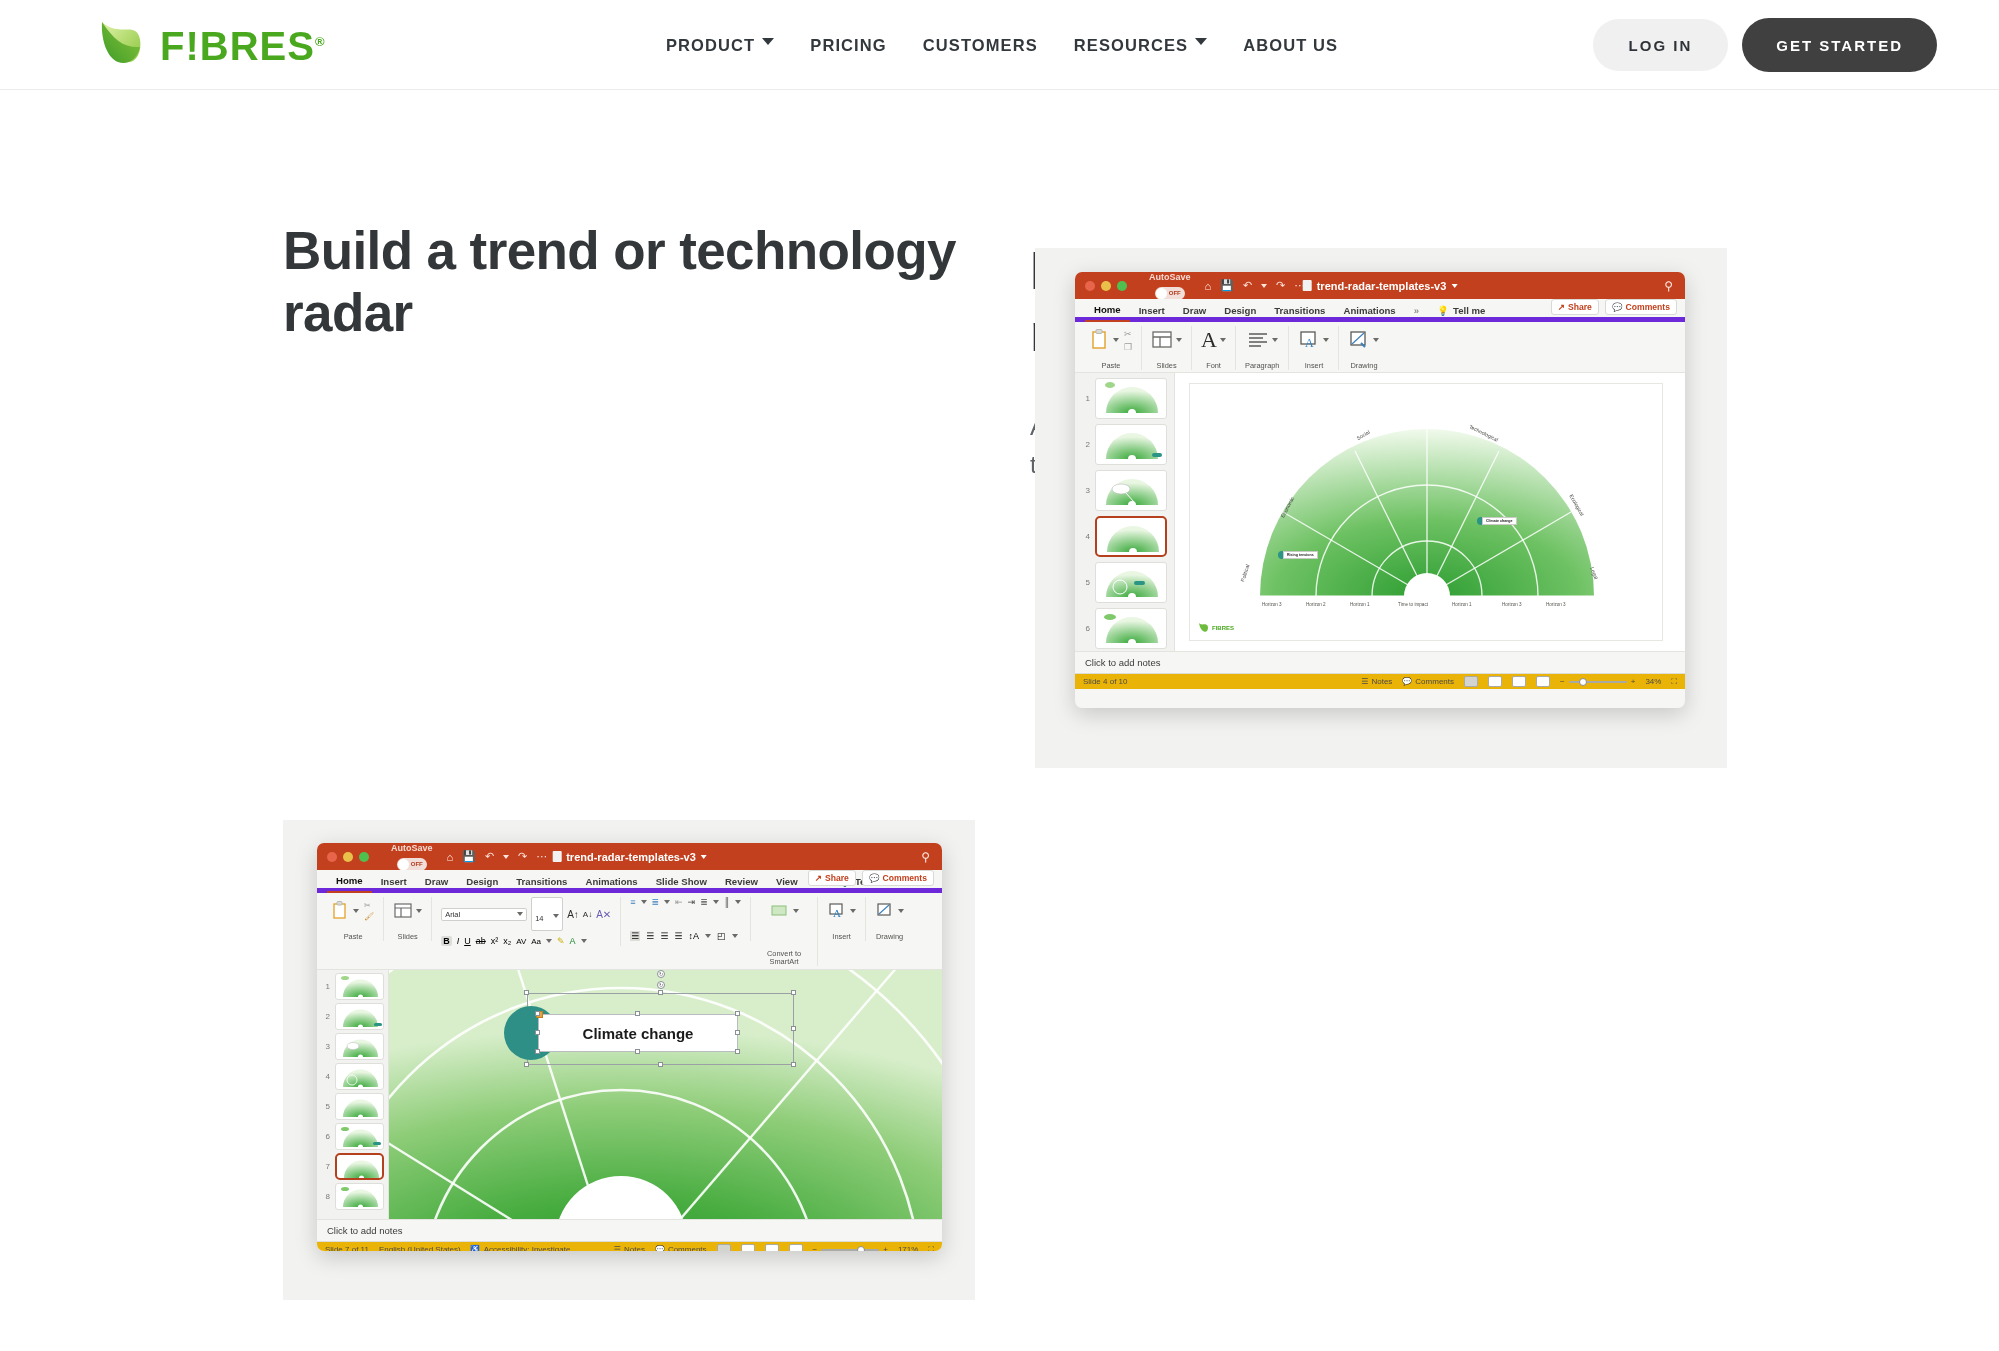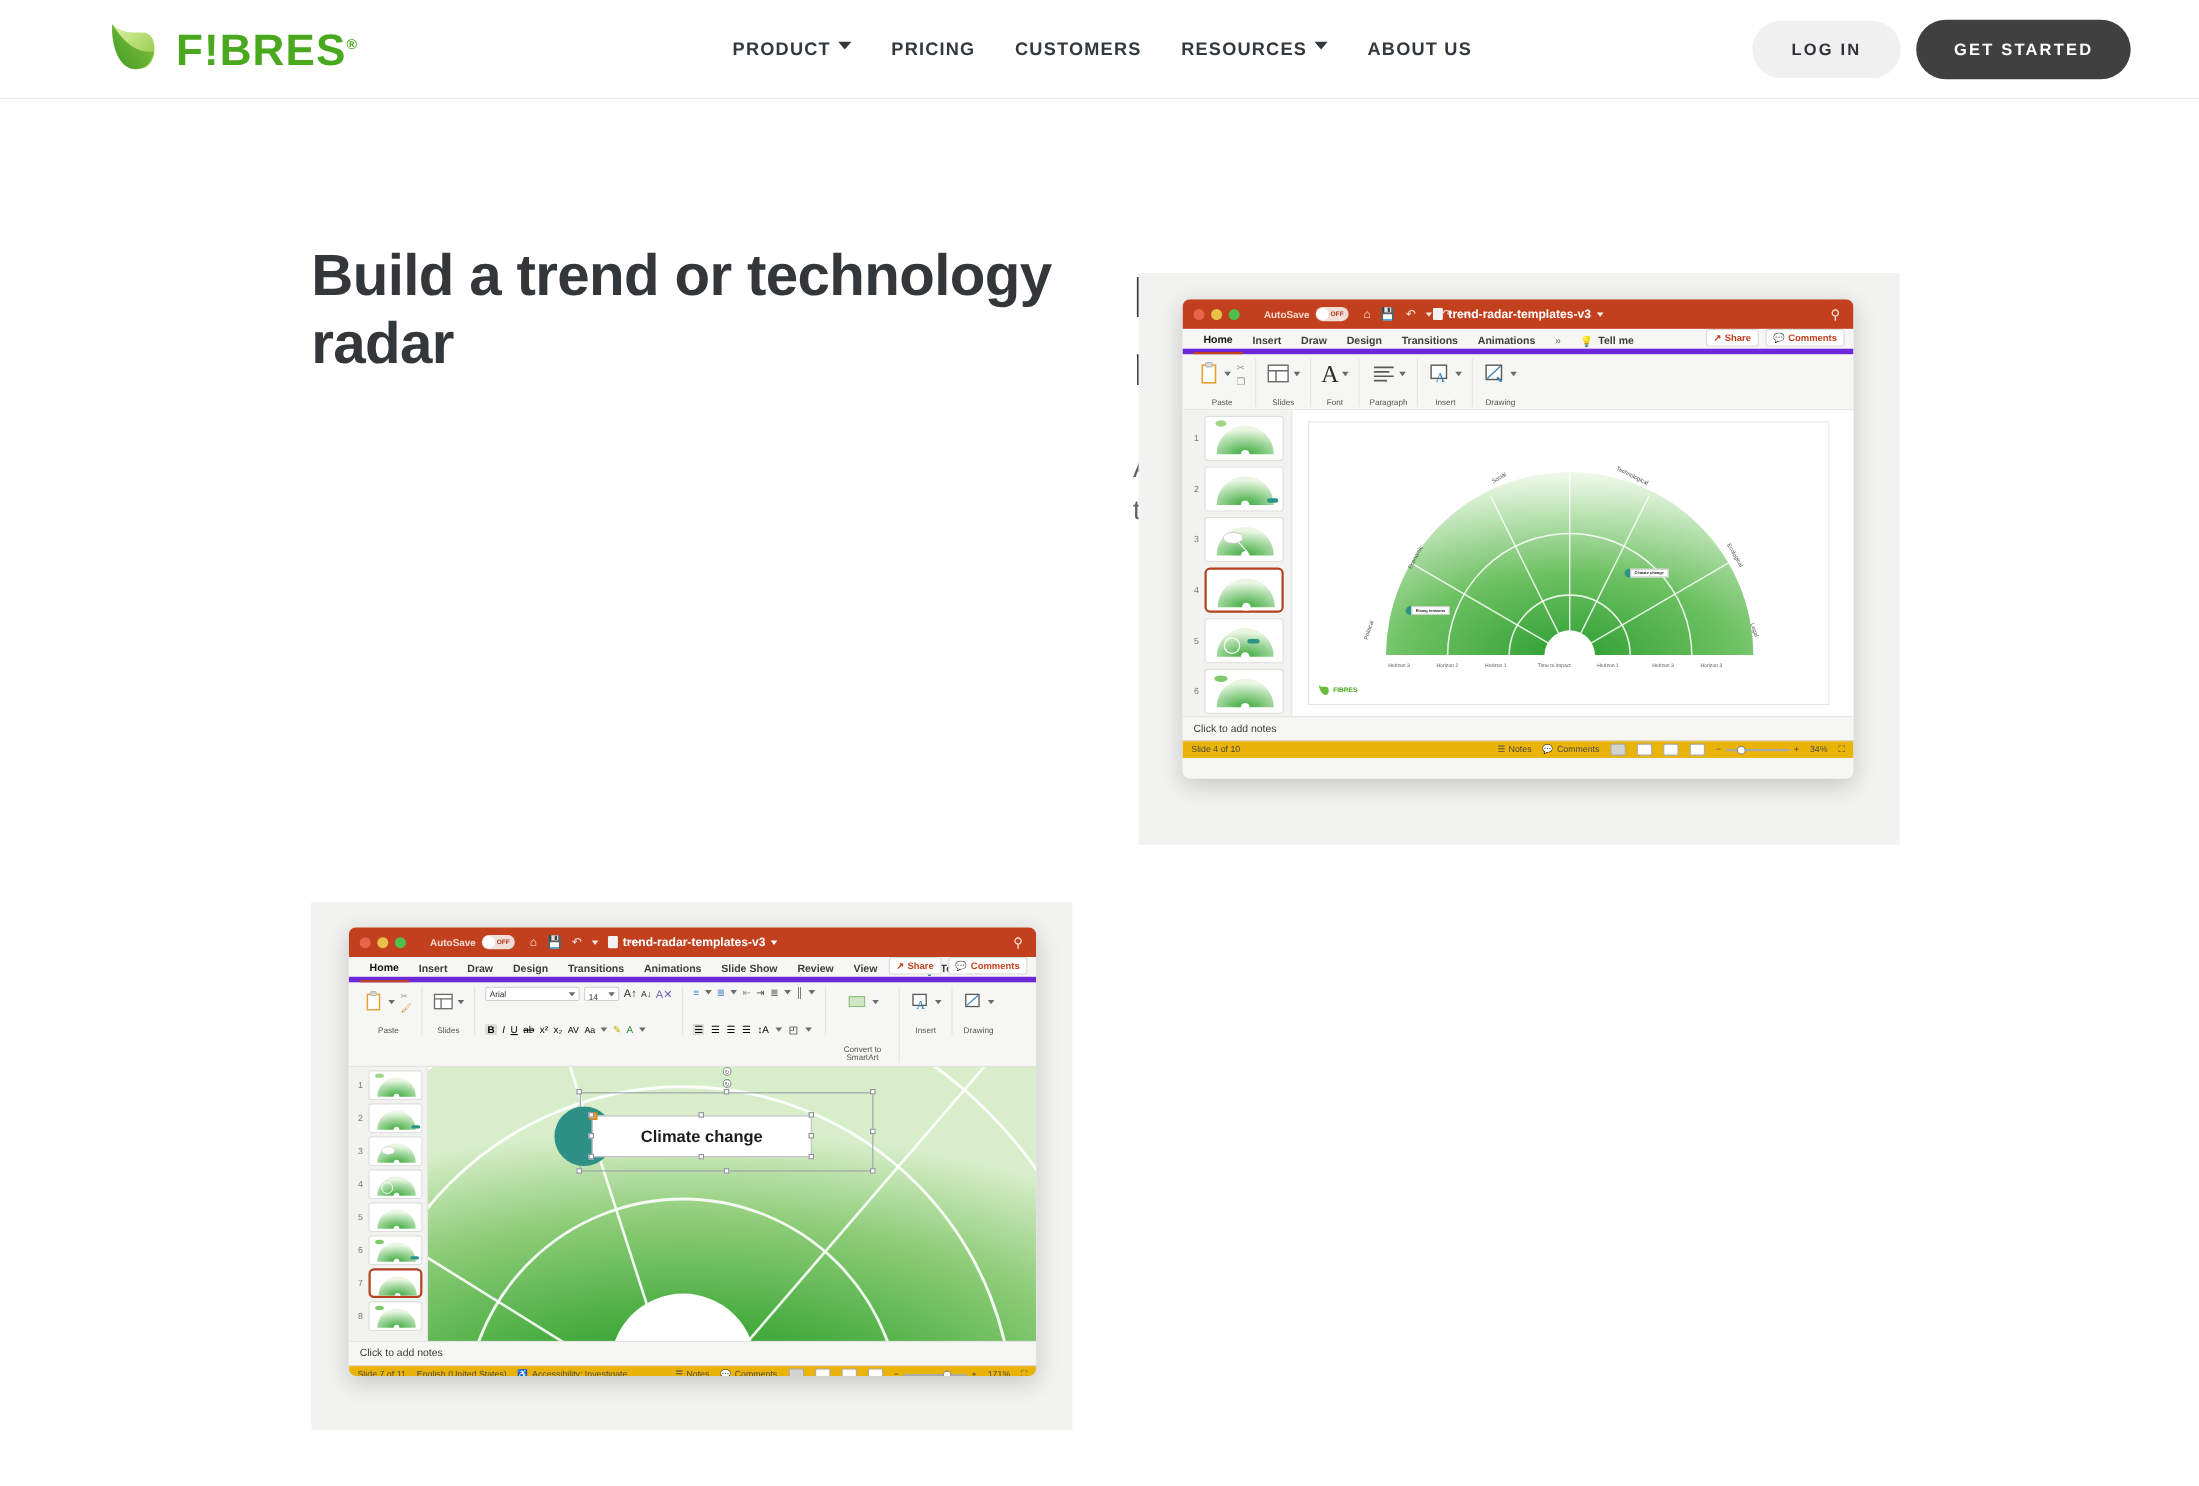--- a/index.html
+++ b/index.html
@@ -71,21 +71,21 @@
   }
   .ppt-titlebar{
     height:27px; background:#c3401e; display:flex; align-items:center;
     padding:0 10px; position:relative;
   }
   .tl-dots{ display:flex; gap:6px; align-items:center; }
   .dot{ width:10px;height:10px;border-radius:50%; }
   .dot.r{background:#e8654b;} .dot.y{background:#e9c04a;} .dot.g{background:#4fc04f;}
   .autosave{
     display:flex;align-items:center;gap:5px;margin-left:22px;
-    font-size:9px;color:#f7dbd2;font-weight:600;
+    font-size:9px;color:#f7dbd2;font-weight:600;flex-direction:column;
   }
   .toggle{
     width:30px;height:13px;border-radius:8px;background:#f2ded8;
     display:flex;align-items:center;padding:1px;position:relative;
   }
   .toggle .knob{width:11px;height:11px;border-radius:50%;background:#fff;}
   .toggle .lbl{font-size:6px;color:#b03a1c;font-weight:700;margin-left:2px;}
   .tb-icons{ display:flex;align-items:center;gap:9px;margin-left:14px;color:#fde4dc;font-size:11px;}
   .tb-title{
     position:absolute;left:50%;transform:translateX(-50%);
@@ -644,21 +644,21 @@
       </div>
       <div class="rlabel">Slides</div>
     </div>
 
     <div class="rgroup" style="align-items:flex-start;">
       <div style="display:flex;align-items:center;gap:4px;">
         <span style="display:flex;align-items:center;border:1px solid #cfcfcb;background:#fff;border-radius:2px;height:13px;width:86px;padding:0 3px;justify-content:space-between;">
           <span style="font-size:7.5px;color:#303030;">Arial</span>
           <span class="mini-caret"></span>
         </span>
-        <span style="display:flex;border:1px solid #cfcfcb;background:#fff;border-radius:2px;height:13px;width:32px;padding:4px 3px;justify-content:space-between;">
+        <span style="display:flex;border:1px solid #cfcfcb;background:#fff;border-radius:2px;height:13px;width:32px;padding:16px 3px;justify-content:space-between;">
           <span style="font-size:7.5px;color:#303030;">14</span>
           <span class="mini-caret"></span>
         </span>
         <span style="font-size:10px;color:#2b2b2a;">A↑</span>
         <span style="font-size:8px;color:#2b2b2a;">A↓</span>
         <span style="font-size:10px;color:#6a5ab5;">A✕</span>
       </div>
       <div style="display:flex;align-items:center;gap:5px;margin-top:5px;">
         <span style="font-size:9px;font-weight:700;background:#dcdcd8;padding:0 2px;border-radius:2px;">B</span>
         <span style="font-size:9px;font-style:italic;">I</span>

